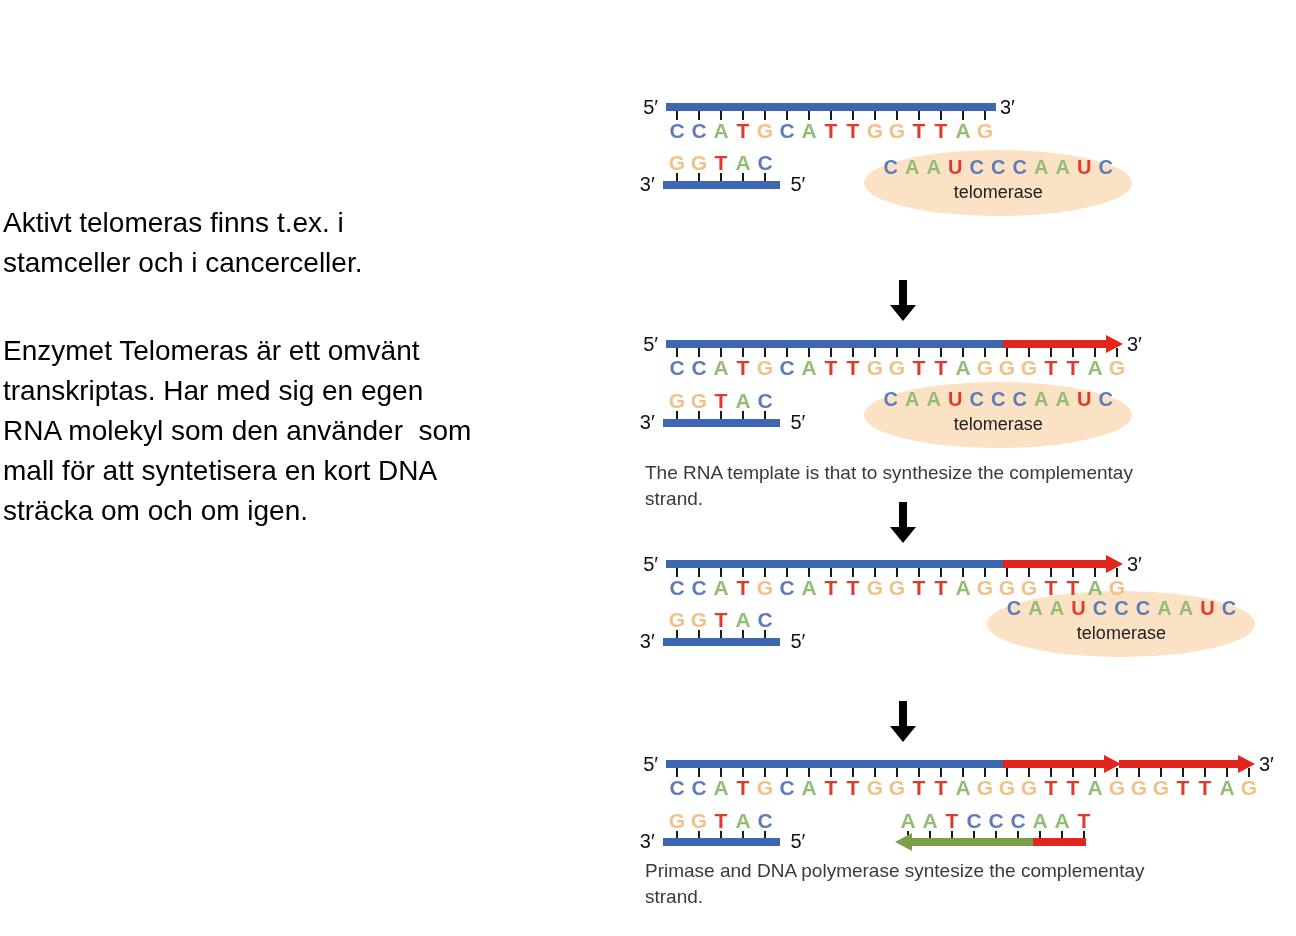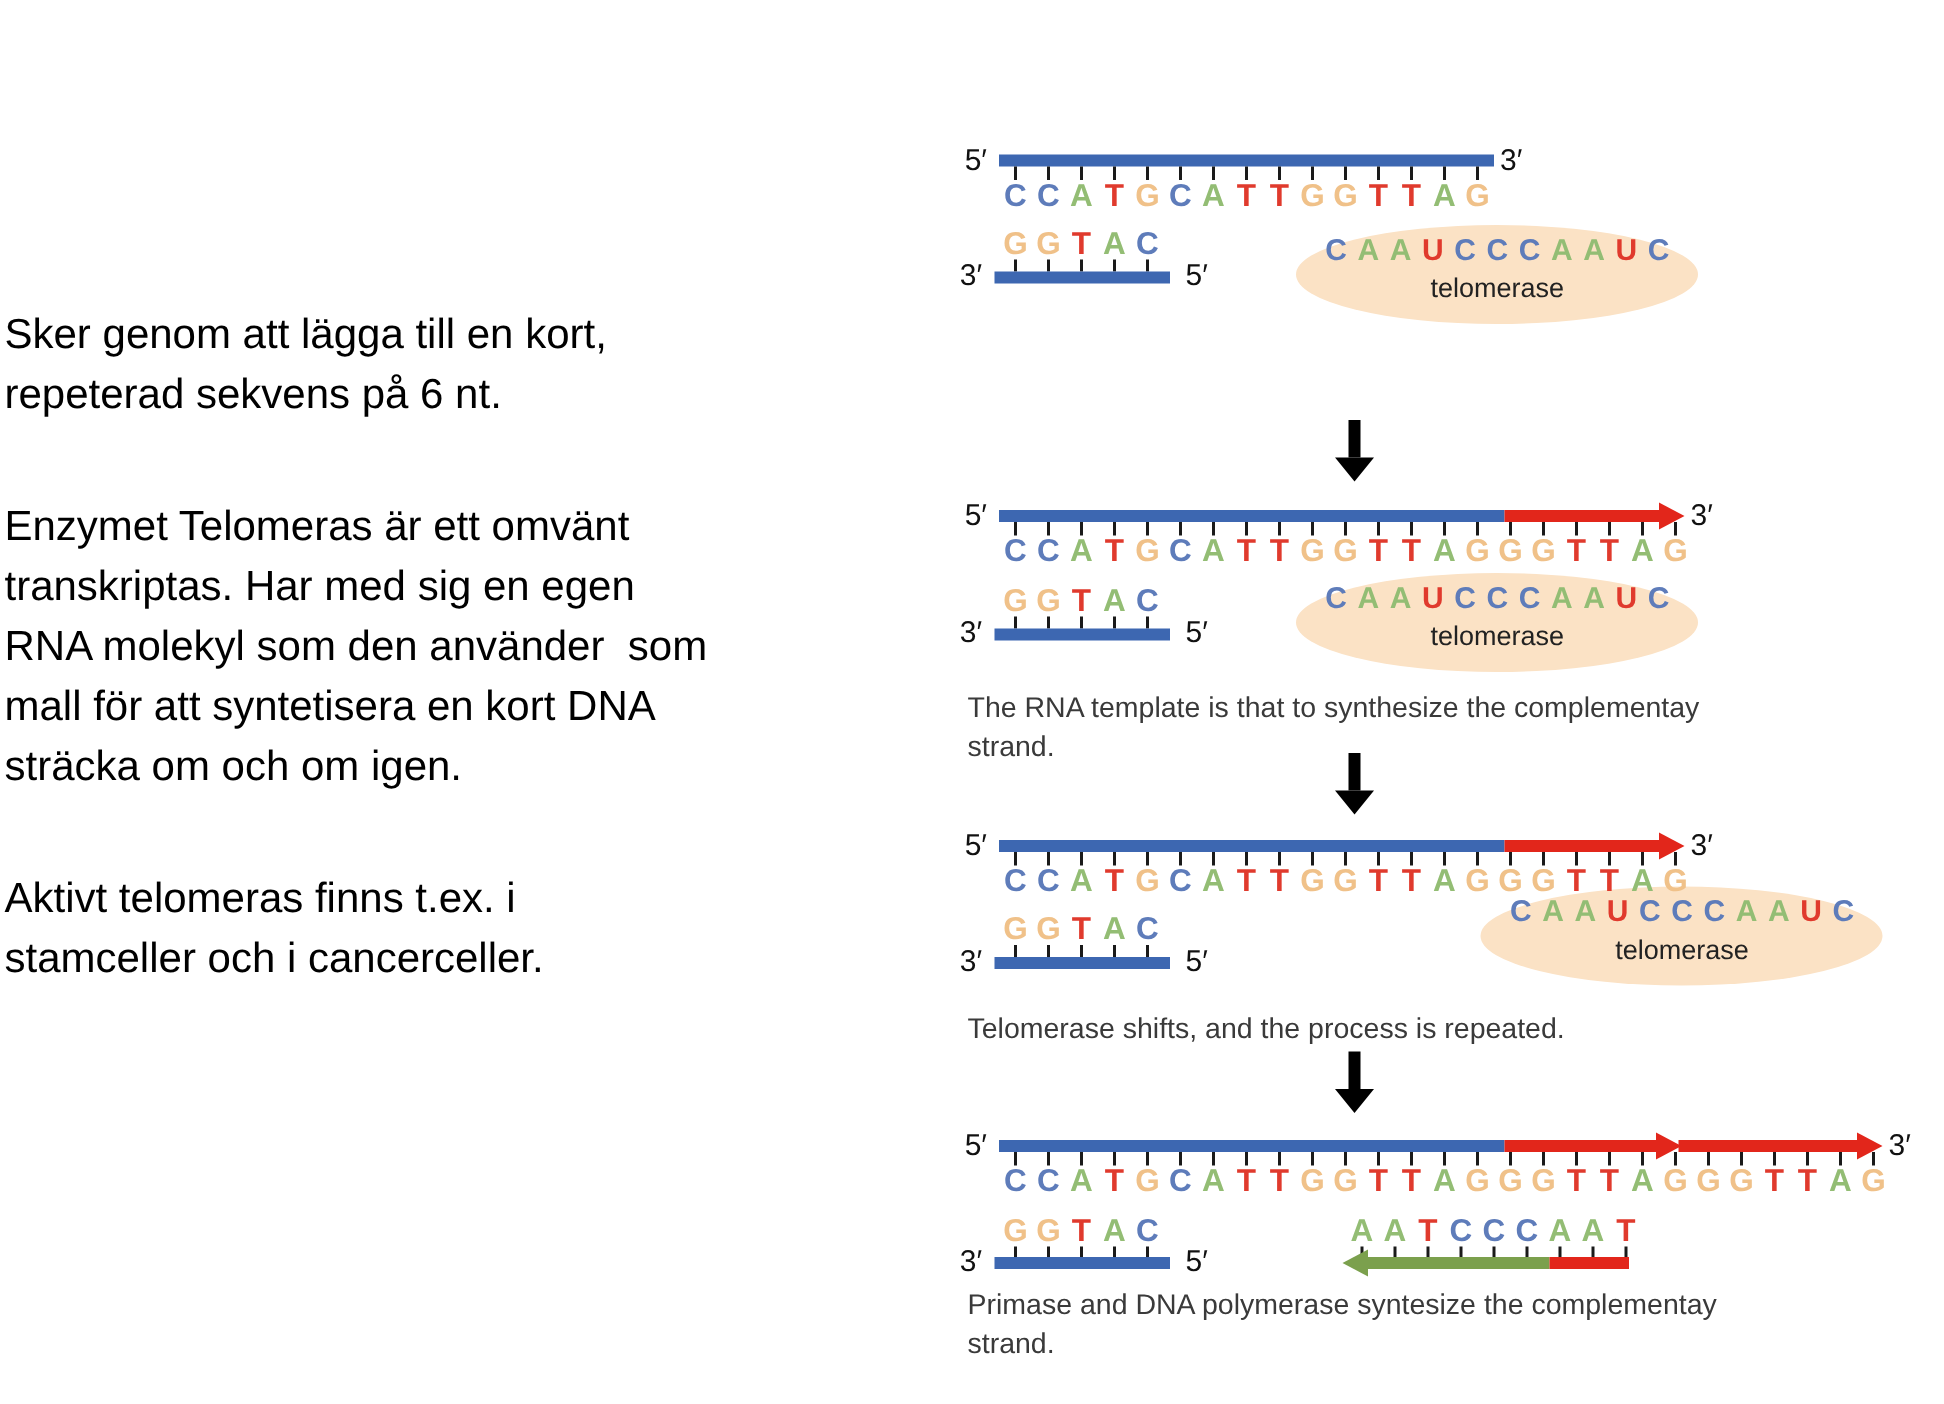--- a/index.html
+++ b/index.html
@@ -14,29 +14,27 @@
   }
   #left-text .para{white-space:pre-wrap;margin:0 0 48px 0;}
   #diagram{position:absolute;left:560px;top:0;width:736px;height:936px;}
   #diagram .abs{position:absolute;}
 </style>
 </head>
 <body>
 
 <div id="slide">
   <div id="left-text">
-      <div class="para">Sker genom att lägga till en kort,
-repeterad sekvens på 6 nt.</div>
+      <div class="para">Aktivt telomeras finns t.ex. i
+stamceller och i cancerceller.</div>
       <div class="para">Enzymet Telomeras är ett omvänt
 transkriptas. Har med sig en egen
 RNA molekyl som den använder  som
 mall för att syntetisera en kort DNA
 sträcka om och om igen.</div>
-      <div class="para">Aktivt telomeras finns t.ex. i
-stamceller och i cancerceller.</div>
     </div>
   <div id="diagram">
       <div class="abs" style="left: 0px; top: 0px; width: 736px; height: 936px;">
         <div class="abs" style="left: 304.2px; top: 150px; width: 268px; height: 66px; background: rgb(251, 226, 197); border-radius: 50%;"></div>
         <div class="abs" style="left: 319.95px; top: 155px; width: 21.5px; font-size: 20px; line-height: 24px; font-weight: 700; text-align: center; color: rgb(94, 124, 186);">C</div>
         <div class="abs" style="left: 341.45px; top: 155px; width: 21.5px; font-size: 20px; line-height: 24px; font-weight: 700; text-align: center; color: rgb(147, 189, 116);">A</div>
         <div class="abs" style="left: 362.95px; top: 155px; width: 21.5px; font-size: 20px; line-height: 24px; font-weight: 700; text-align: center; color: rgb(147, 189, 116);">A</div>
         <div class="abs" style="left: 384.45px; top: 155px; width: 21.5px; font-size: 20px; line-height: 24px; font-weight: 700; text-align: center; color: rgb(224, 58, 45);">U</div>
         <div class="abs" style="left: 405.95px; top: 155px; width: 21.5px; font-size: 20px; line-height: 24px; font-weight: 700; text-align: center; color: rgb(94, 124, 186);">C</div>
         <div class="abs" style="left: 427.45px; top: 155px; width: 21.5px; font-size: 20px; line-height: 24px; font-weight: 700; text-align: center; color: rgb(94, 124, 186);">C</div>
@@ -245,21 +243,20 @@
         <div class="abs" style="left: 138px; top: 630px; width: 2px; height: 8px; background: rgb(26, 26, 26);"></div>
         <div class="abs" style="left: 150px; top: 608px; width: 22px; text-align: center; font-size: 21px; line-height: 24px; font-weight: 700; color: rgb(224, 58, 45);">T</div>
         <div class="abs" style="left: 160px; top: 630px; width: 2px; height: 8px; background: rgb(26, 26, 26);"></div>
         <div class="abs" style="left: 172px; top: 608px; width: 22px; text-align: center; font-size: 21px; line-height: 24px; font-weight: 700; color: rgb(147, 189, 116);">A</div>
         <div class="abs" style="left: 182px; top: 630px; width: 2px; height: 8px; background: rgb(26, 26, 26);"></div>
         <div class="abs" style="left: 194px; top: 608px; width: 22px; text-align: center; font-size: 21px; line-height: 24px; font-weight: 700; color: rgb(94, 124, 186);">C</div>
         <div class="abs" style="left: 204px; top: 630px; width: 2px; height: 8px; background: rgb(26, 26, 26);"></div>
         <div class="abs" style="left: 102.7px; top: 638px; width: 117.7px; height: 8px; background: rgb(61, 103, 177);"></div>
         <div class="abs" style="left: 54.7px; top: 629px; width: 40px; text-align: right; font-size: 20px; line-height: 24px; color: rgb(17, 17, 17);">3′</div>
         <div class="abs" style="left: 230.4px; top: 629px; font-size: 20px; line-height: 24px; color: rgb(17, 17, 17);">5′</div>
-        <div class="abs" style="left: 85px; top: 674px; width: 590px; font-size: 19px; line-height: 26px; color: rgb(58, 58, 58); white-space: pre-wrap;">Telomerase shifts, and the process is repeated.</div>
         <div class="abs" style="left: 330px; top: 701px; width: 26px; height: 41px;">
           <div class="abs" style="left: 9px; top: 0px; width: 8px; height: 25px; background: rgb(0, 0, 0);"></div>
           <div class="abs" style="left: 0px; top: 25px; width: 0px; height: 0px; border-left: 13px solid transparent; border-right: 13px solid transparent; border-top: 16px solid rgb(0, 0, 0);"></div>
         </div>
       </div>
       <div class="abs" style="left: 0px; top: 0px; width: 736px; height: 936px;">
         <div class="abs" style="left: 106px; top: 760px; width: 336.6px; height: 8px; background: rgb(61, 103, 177);"></div>
         <div class="abs" style="left: 442.6px; top: 760px; width: 101.2px; height: 8px; background: rgb(226, 38, 27);"></div>
         <div class="abs" style="left: 543.8px; top: 755px; width: 0px; height: 0px; border-left: 17px solid rgb(226, 38, 27); border-top: 9px solid transparent; border-bottom: 9px solid transparent;"></div>
         <div class="abs" style="left: 559.2px; top: 760px; width: 118.8px; height: 8px; background: rgb(226, 38, 27);"></div>

